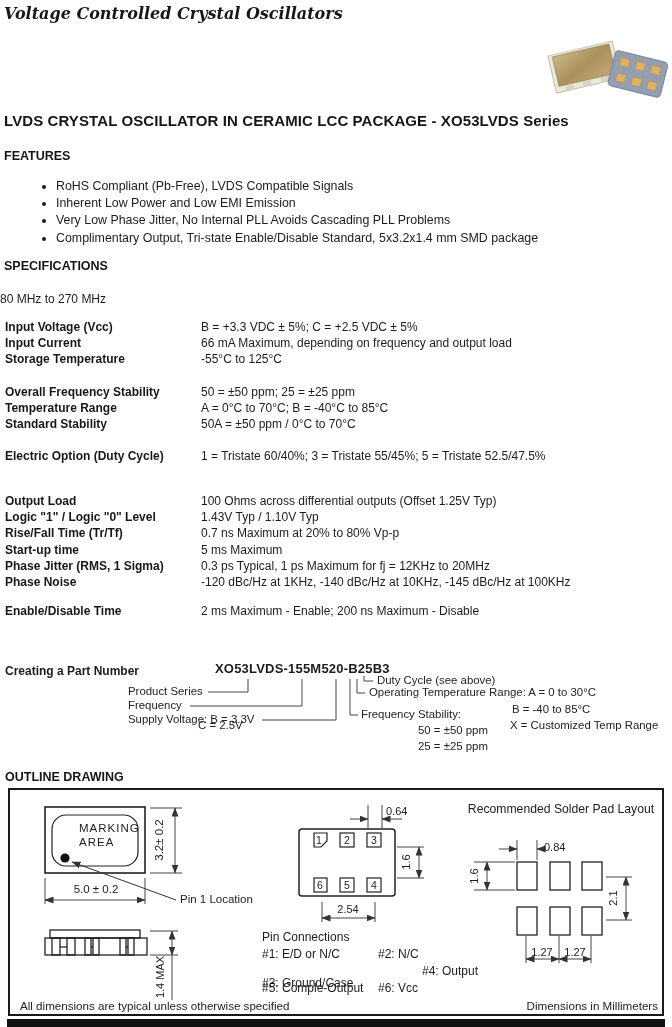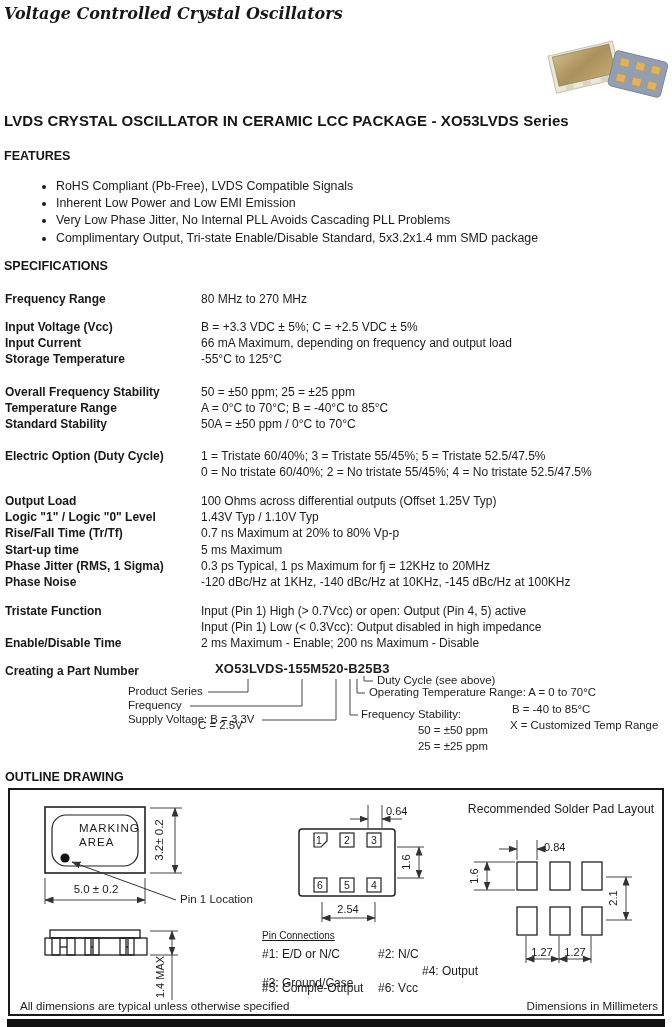--- a/index.html
+++ b/index.html
@@ -32,21 +32,21 @@
   .sval{font-size:12px;line-height:16.2px;color:#1c1c1c;}
   .pn-wrap{left:0;top:658px;width:544px;height:110px;text-align:right;}
   .pn-label{position:absolute;left:5px;top:6px;font-size:12px;font-weight:bold;}
   .pn-value{position:absolute;left:215px;top:3px;font-size:13px;font-weight:bold;letter-spacing:0.2px;}
   .callout{position:absolute;font-size:11.4px;color:#222;white-space:nowrap;}
   .outline-heading{left:5px;top:770px;}
   .outline-box{
     left:8px;top:788px;width:652px;height:224px;border:2px solid #1a1a1a;
   }
   .pin-conn{position:absolute;font-size:12px;color:#1c1c1c;white-space:nowrap;}
-  .pin-conn-h{font-size:10px;text-decoration:underline;}
+  .pin-conn-h{font-size:12px;}
   .footnote{position:absolute;font-size:11.6px;color:#1c1c1c;}
   .footer-bar{left:7px;top:1019px;width:658px;height:8px;background:#111;}
   svg text{fill:#1c1c1c;}
 </style>
 </head>
 <body>
 
 <div class="abs doc-title">Voltage Controlled Crystal Oscillators</div>
 
 <svg class="abs" style="left:540px;top:40px;" width="132" height="66" viewBox="0 0 132 66">
@@ -82,21 +82,20 @@
   <li>RoHS Compliant (Pb-Free), LVDS Compatible Signals</li>
   <li>Inherent Low Power and Low EMI Emission</li>
   <li>Very Low Phase Jitter, No Internal PLL Avoids Cascading PLL Problems</li>
   <li>Complimentary Output, Tri-state Enable/Disable Standard, 5x3.2x1.4 mm SMD package</li>
 </ul>
 
 <div class="abs section-heading" style="left:4px;top:259px;">SPECIFICATIONS</div>
 
 <div class="abs spec-group" style="top:291px;">
   <div class="srow">
-    <div class="slabel">Frequency Range</div>
     <div class="sval">80 MHz to 270 MHz</div>
   </div>
 </div>
 
 <div class="abs spec-group" style="top:319px;">
   <div class="srow">
     <div class="slabel">Input Voltage (Vcc)</div>
     <div class="sval">B = +3.3 VDC ± 5%;  C = +2.5 VDC ± 5%</div>
   </div>
   <div class="srow">
@@ -122,21 +121,20 @@
     <div class="slabel">Standard Stability</div>
     <div class="sval">50A = ±50 ppm / 0°C to 70°C</div>
   </div>
 </div>
 
 <div class="abs spec-group" style="top:448px;">
   <div class="srow">
     <div class="slabel">Electric Option (Duty Cycle)</div>
     <div class="sval">
       <div>1 = Tristate 60/40%; 3 = Tristate 55/45%; 5 = Tristate 52.5/47.5%</div>
-      <div>0 = No tristate 60/40%; 2 = No tristate 55/45%; 4 = No tristate 52.5/47.5%</div>
     </div>
   </div>
 </div>
 
 <div class="abs spec-group" style="top:493px;">
   <div class="srow">
     <div class="slabel">Output Load</div>
     <div class="sval">100 Ohms across differential outputs (Offset 1.25V Typ)</div>
   </div>
   <div class="srow">
@@ -155,27 +153,20 @@
     <div class="slabel">Phase Jitter (RMS, 1 Sigma)</div>
     <div class="sval">0.3 ps Typical, 1 ps Maximum for fj = 12KHz to 20MHz</div>
   </div>
   <div class="srow">
     <div class="slabel">Phase Noise</div>
     <div class="sval">-120 dBc/Hz at 1KHz, -140 dBc/Hz at 10KHz, -145 dBc/Hz at 100KHz</div>
   </div>
 </div>
 
 <div class="abs spec-group" style="top:603px;">
-  <div class="srow">
-    <div class="slabel">Tristate Function</div>
-    <div class="sval">
-      <div>Input (Pin 1) High (&gt; 0.7Vcc) or open: Output (Pin 4, 5) active</div>
-      <div>Input (Pin 1) Low (&lt; 0.3Vcc): Output disabled in high impedance</div>
-    </div>
-  </div>
   <div class="srow">
     <div class="slabel">Enable/Disable Time</div>
     <div class="sval">2 ms Maximum - Enable;  200 ns Maximum - Disable</div>
   </div>
 </div>
 
 <div class="abs pn-wrap">
   <div class="pn-label">Creating a Part Number</div>
   <div class="pn-value">XO53LVDS-155M520-B25B3</div>
 
@@ -194,21 +185,21 @@
 
       <polyline points="364,18 364,23 373,23"></polyline>
     </g>
   </svg>
 
   <div class="callout" style="left:128px;top:27px;">Product Series</div>
   <div class="callout" style="left:128px;top:41px;">Frequency</div>
   <div class="callout" style="left:128px;top:55px;">Supply Voltage: B = 3.3V</div>
   <div class="callout" style="left:198px;top:61px;">C = 2.5V</div>
   <div class="callout" style="left:377px;top:16px;">Duty Cycle (see above)</div>
-  <div class="callout" style="left:369px;top:28px;">Operating Temperature Range: A = 0 to 70°C</div>
+  <div class="callout" style="left:369px;top:28px;">Operating Temperature Range: A = 0 to 30°C</div>
   <div class="callout" style="left:512px;top:45px;">B = -40 to 85°C</div>
   <div class="callout" style="left:510px;top:61px;">X = Customized Temp Range</div>
   <div class="callout" style="left:361px;top:50px;">Frequency Stability:</div>
   <div class="callout" style="left:418px;top:66px;">50 = ±50 ppm</div>
   <div class="callout" style="left:418px;top:82px;">25 = ±25 ppm</div>
 </div>
 
 <div class="abs section-heading outline-heading">OUTLINE DRAWING</div>
 
 <div class="abs outline-box">

